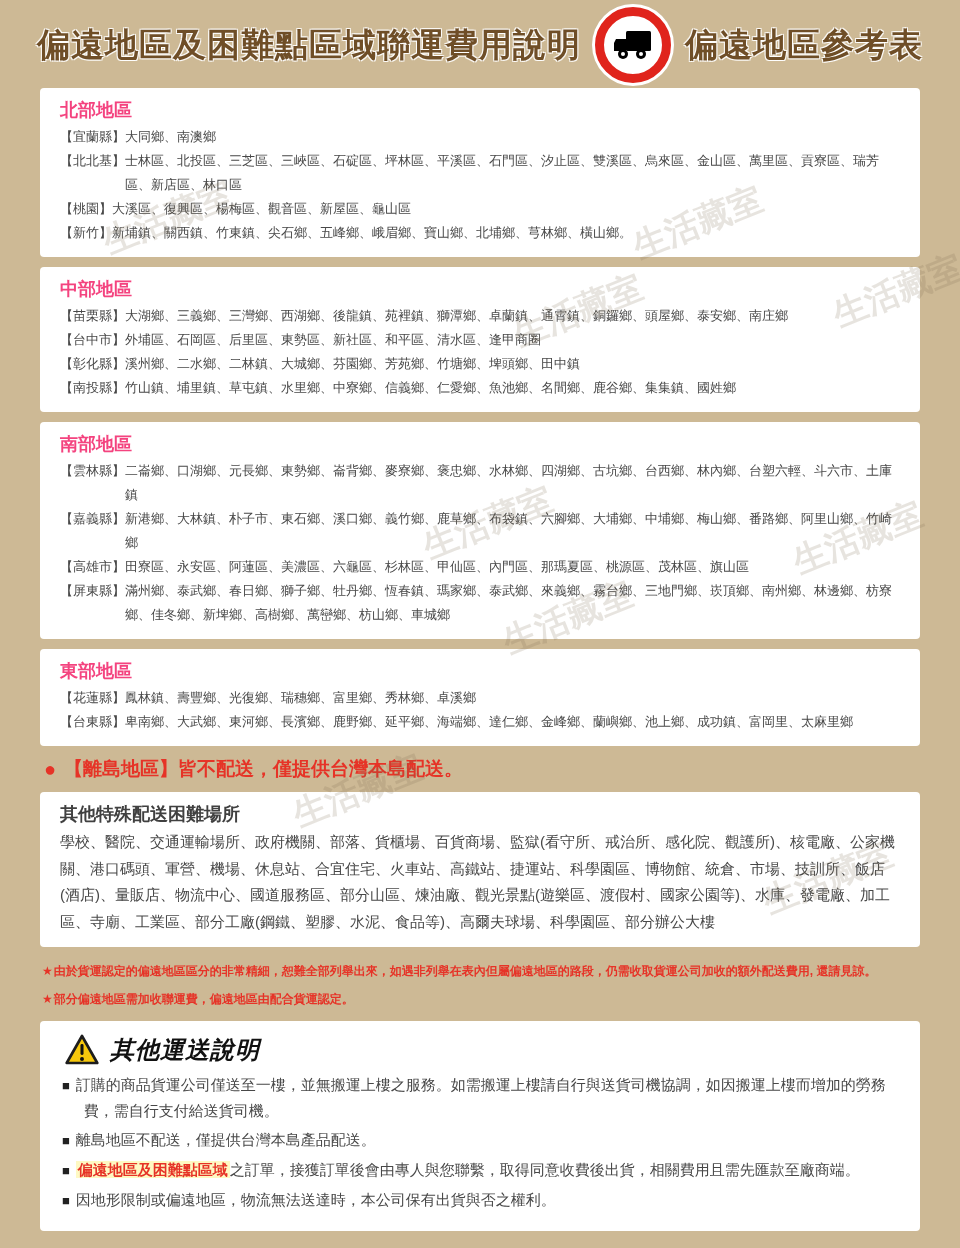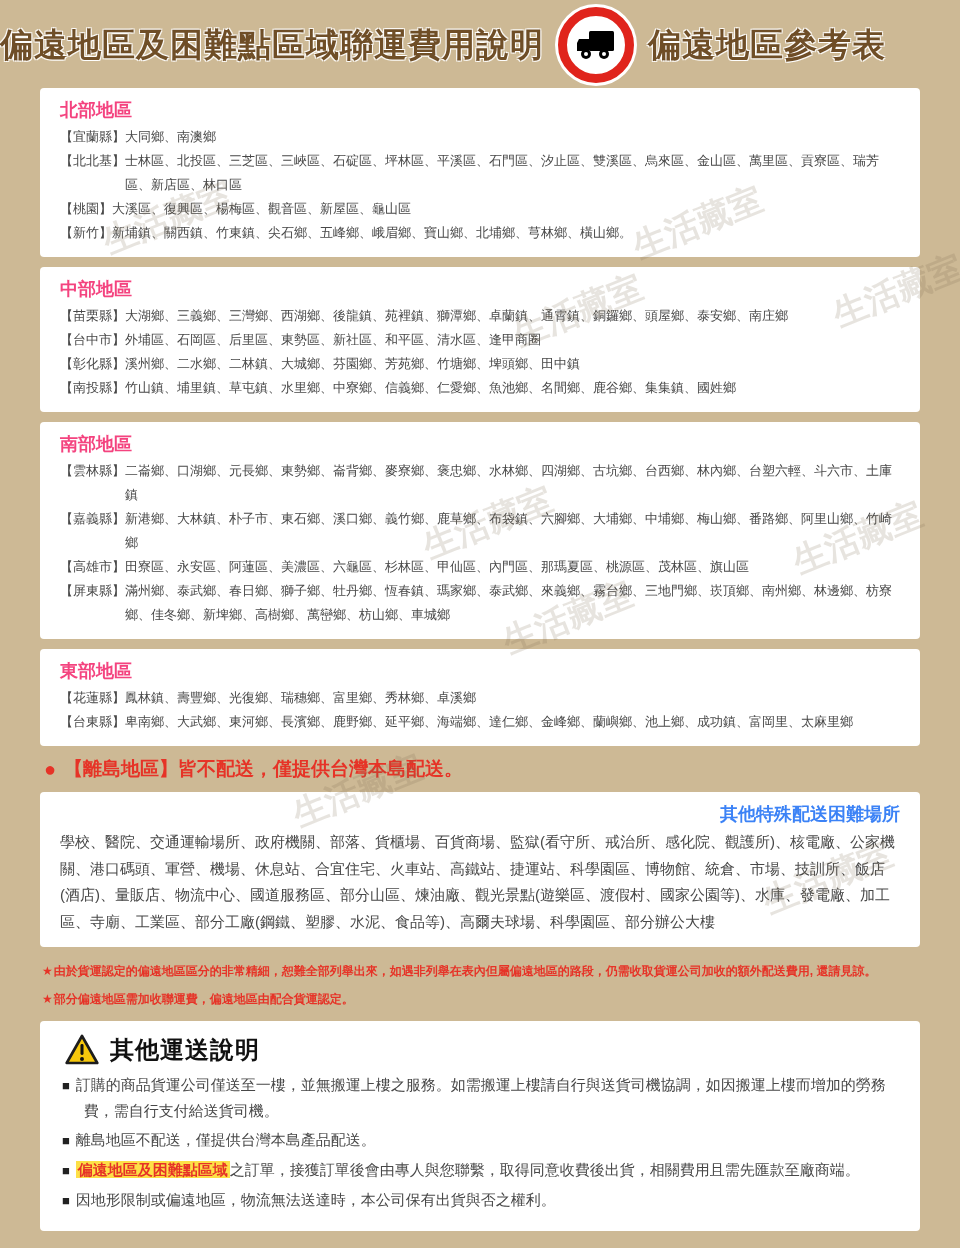--- a/index.html
+++ b/index.html
@@ -5,21 +5,21 @@
   html,body{margin:0;padding:0;}
   body{
     width:960px;height:1248px;
     background:#cdb995;
     font-family:"Liberation Sans","DejaVu Sans",sans-serif;
     position:relative;overflow:hidden;
     color:#484848;
   }
   
   .header{
-    height:86px;display:flex;align-items:center;
+    height:86px;display:flex;align-items:center;justify-content:center;
     gap:14px;padding-top:2px;
   }
   .main-title{
     font-size:33px;font-weight:bold;color:#6f4e27;letter-spacing:1px;
     text-shadow:1px 1px 0 rgba(255,255,255,.85),-1px -1px 0 rgba(255,255,255,.85),
                 1px -1px 0 rgba(255,255,255,.85),-1px 1px 0 rgba(255,255,255,.85);
     white-space:nowrap;
   }
   .sign{
     width:58px;height:58px;border-radius:50%;
@@ -27,48 +27,48 @@
     display:flex;align-items:center;justify-content:center;flex:0 0 auto;
   }
   
   .box{
     background:#fff;border-radius:4px;
     margin:0 40px 10px 40px;padding:8px 20px 12px 20px;
     position:relative;
   }
   .region-title{font-size:18px;font-weight:bold;margin:2px 0 3px 0;}
   .pink{color:#f4437f;}
-  .blue{color:#3b82f6;text-align:right;}
+  .blue{color:#404040;}
   .row{font-size:13px;line-height:24px;color:#484848;}
   .lab{color:#484848;}
   
   .island{
     margin:4px 40px 10px 44px;display:flex;align-items:center;gap:8px;
     color:#e63327;font-weight:bold;font-size:19px;line-height:26px;
   }
   .dot{font-size:20px;line-height:20px;}
   
   .special-text{font-size:15px;line-height:26.5px;color:#484848;margin-top:2px;}
   
   .star-notes{margin:2px 42px 8px 42px;}
   .star-note{
     color:#e63327;font-weight:bold;font-size:12px;line-height:28px;
     padding-left:1.15em;text-indent:-1.15em;
   }
   .star{margin-right:1px;}
   
   .ship-box{padding:10px 22px 14px 22px;}
-  .ship-title-row{display:flex;align-items:center;gap:10px;margin:2px 0 6px 2px;}
+  .ship-title-row{display:flex;align-items:center;gap:10px;margin:2px 0 6px 2px;font-style:italic;}
   .ship-title{font-size:24px;font-weight:bold;color:#111;letter-spacing:1px;}
   .ship-item{
     font-size:15px;line-height:25px;color:#484848;margin:4px 0;
     padding-left:1.45em;text-indent:-1.45em;
   }
   .sq{color:#222;margin-right:6px;font-size:13px;}
-  .hl{background:#fde047;color:#e63327;font-weight:bold;padding:0 2px;}
+  .hl{background:#fef9c3;color:#e63327;font-weight:bold;padding:0 2px;}
   
   .wm{
     position:absolute;font-size:34px;font-weight:bold;
     color:rgba(122,105,78,.18);transform:rotate(-22deg);
     pointer-events:none;white-space:nowrap;z-index:5;
   }
 </style>
 </head>
 <body>
 

